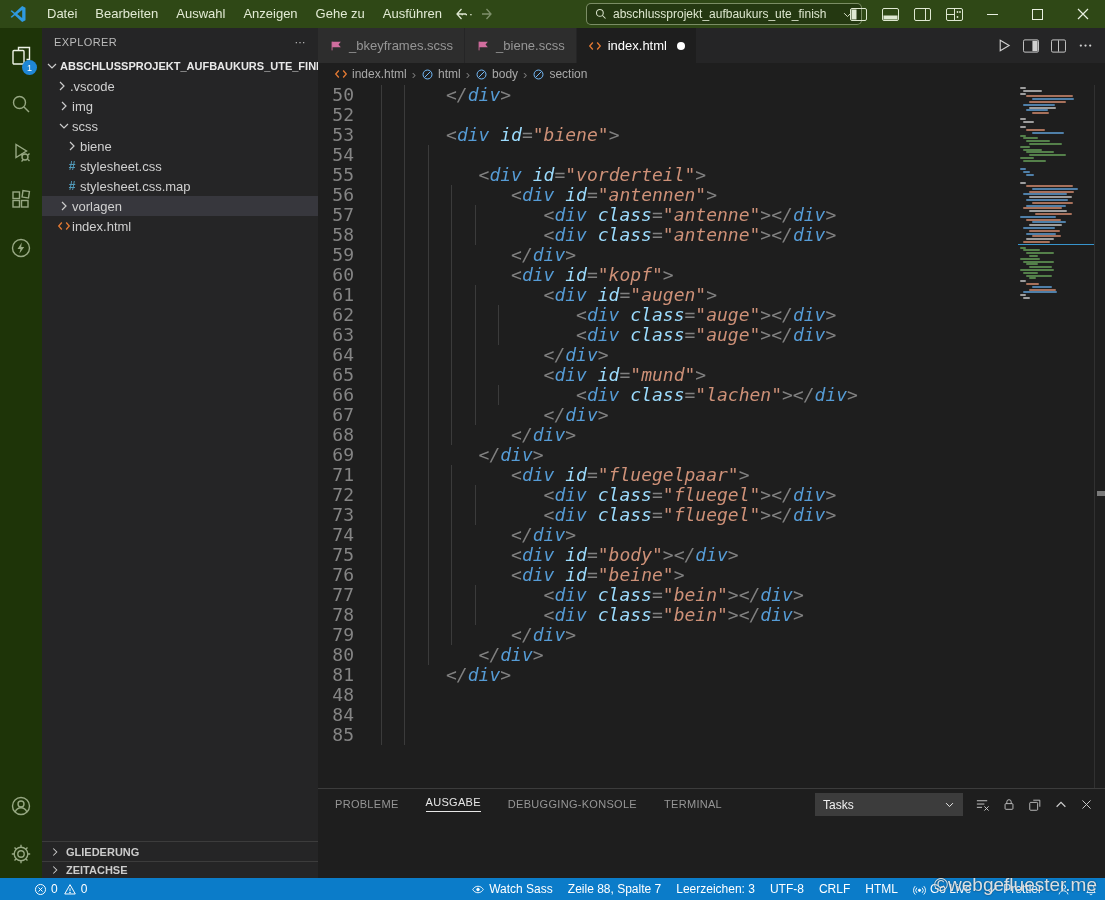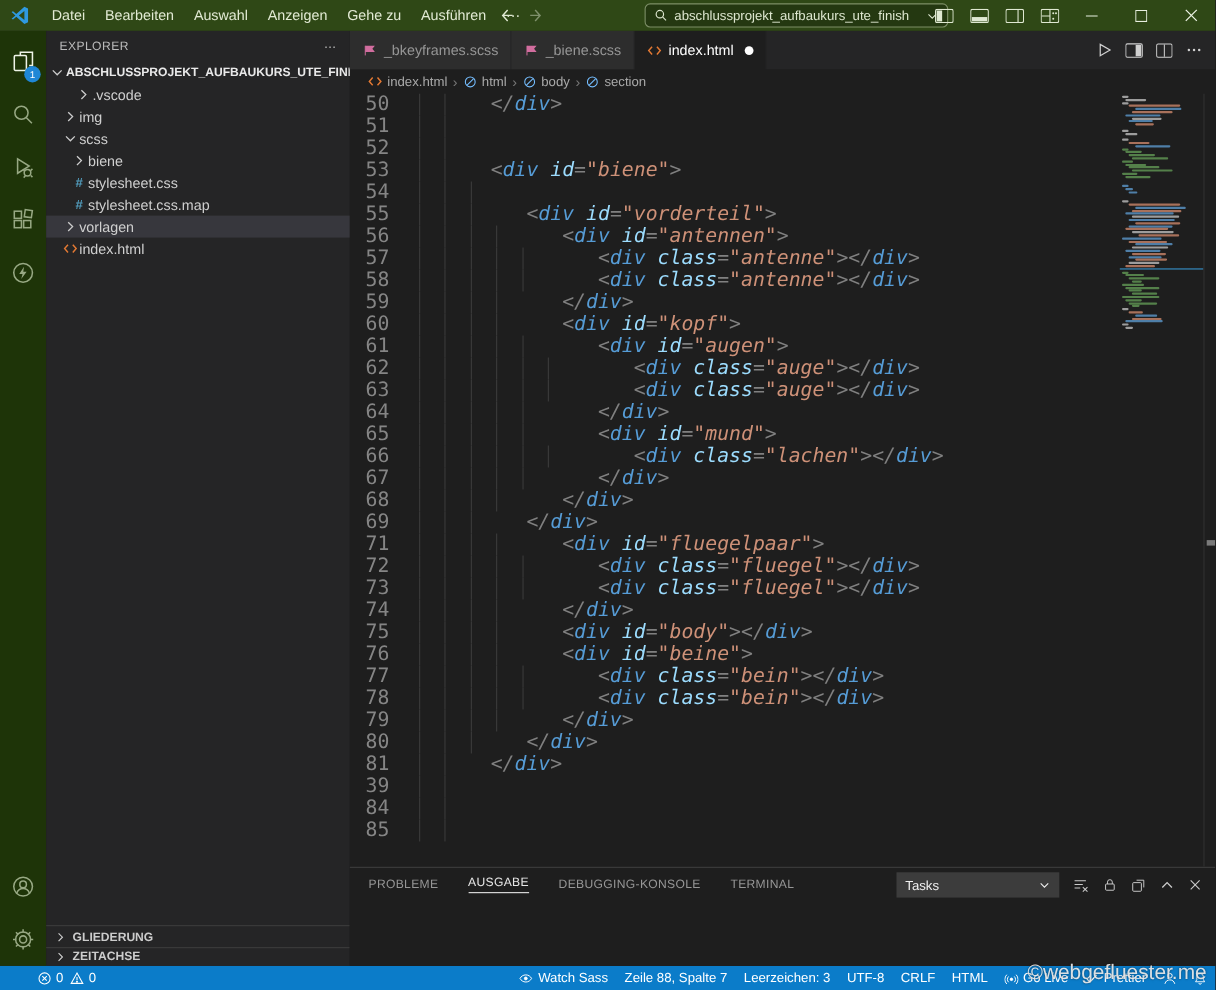--- a/index.html
+++ b/index.html
@@ -229,21 +229,21 @@
     </div>
     <div class="root-row">
       <span class="chev">
           <svg width="16" height="16" viewBox="0 0 16 16">
             <path d="m4 6 4 4 4-4" stroke="#ccc" fill="none" stroke-width="1.2"></path>
           </svg>
         </span>
       <span>ABSCHLUSSPROJEKT_AUFBAUKURS_UTE_FINISH</span>
     </div>
     <div id="tree">
-        <div class="tree-row" style="padding-left: 26px;">
+        <div class="tree-row" style="padding-left: 12px;">
           <span class="chev">
             <svg width="16" height="16" viewBox="0 0 16 16">
               <path d="m6 4 4 4-4 4" stroke="#ccc" fill="none" stroke-width="1.2"></path>
             </svg>
           </span>
           <span>.vscode</span>
         </div>
         <div class="tree-row" style="padding-left: 14px;">
           <span class="chev">
             <svg width="16" height="16" viewBox="0 0 16 16">
@@ -398,21 +398,20 @@
               <circle cx="8" cy="8" r="5.5"></circle>
               <path d="M4.5 11.5l7-7"></path>
             </svg>
           </span>
           <span>section</span>
         </div>
       </div>
     <div class="code-area">
       <div class="code-lines" id="code-lines">
           <div class="crow"><div class="ln">50</div><div class="ccode"><span class="guide" style="left:27px"></span><span class="guide" style="left:50.49px"></span>      <span class="p">&lt;/</span><span class="t">div</span><span class="p">&gt;</span></div></div>
-          <div class="crow"><div class="ln">51</div><div class="ccode"><span class="guide" style="left:27px"></span><span class="guide" style="left:50.49px"></span></div></div>
           <div class="crow"><div class="ln">52</div><div class="ccode"><span class="guide" style="left:27px"></span><span class="guide" style="left:50.49px"></span></div></div>
           <div class="crow"><div class="ln">53</div><div class="ccode"><span class="guide" style="left:27px"></span><span class="guide" style="left:50.49px"></span>      <span class="p">&lt;</span><span class="t">div</span> <span class="a">id</span><span class="p">=</span><span class="s">"biene"</span><span class="p">&gt;</span></div></div>
           <div class="crow"><div class="ln">54</div><div class="ccode"><span class="guide" style="left:27px"></span><span class="guide" style="left:50.49px"></span><span class="guide" style="left:73.98px"></span></div></div>
           <div class="crow"><div class="ln">55</div><div class="ccode"><span class="guide" style="left:27px"></span><span class="guide" style="left:50.49px"></span><span class="guide" style="left:73.98px"></span>         <span class="p">&lt;</span><span class="t">div</span> <span class="a">id</span><span class="p">=</span><span class="s">"vorderteil"</span><span class="p">&gt;</span></div></div>
           <div class="crow"><div class="ln">56</div><div class="ccode"><span class="guide" style="left:27px"></span><span class="guide" style="left:50.49px"></span><span class="guide" style="left:73.98px"></span><span class="guide" style="left:97.47px"></span>            <span class="p">&lt;</span><span class="t">div</span> <span class="a">id</span><span class="p">=</span><span class="s">"antennen"</span><span class="p">&gt;</span></div></div>
           <div class="crow"><div class="ln">57</div><div class="ccode"><span class="guide" style="left:27px"></span><span class="guide" style="left:50.49px"></span><span class="guide" style="left:73.98px"></span><span class="guide" style="left:97.47px"></span><span class="guide" style="left:120.96000000000001px"></span>               <span class="p">&lt;</span><span class="t">div</span> <span class="a">class</span><span class="p">=</span><span class="s">"antenne"</span><span class="p">&gt;</span><span class="p">&lt;/</span><span class="t">div</span><span class="p">&gt;</span></div></div>
           <div class="crow"><div class="ln">58</div><div class="ccode"><span class="guide" style="left:27px"></span><span class="guide" style="left:50.49px"></span><span class="guide" style="left:73.98px"></span><span class="guide" style="left:97.47px"></span><span class="guide" style="left:120.96000000000001px"></span>               <span class="p">&lt;</span><span class="t">div</span> <span class="a">class</span><span class="p">=</span><span class="s">"antenne"</span><span class="p">&gt;</span><span class="p">&lt;/</span><span class="t">div</span><span class="p">&gt;</span></div></div>
           <div class="crow"><div class="ln">59</div><div class="ccode"><span class="guide" style="left:27px"></span><span class="guide" style="left:50.49px"></span><span class="guide" style="left:73.98px"></span><span class="guide" style="left:97.47px"></span>            <span class="p">&lt;/</span><span class="t">div</span><span class="p">&gt;</span></div></div>
           <div class="crow"><div class="ln">60</div><div class="ccode"><span class="guide" style="left:27px"></span><span class="guide" style="left:50.49px"></span><span class="guide" style="left:73.98px"></span><span class="guide" style="left:97.47px"></span>            <span class="p">&lt;</span><span class="t">div</span> <span class="a">id</span><span class="p">=</span><span class="s">"kopf"</span><span class="p">&gt;</span></div></div>
           <div class="crow"><div class="ln">61</div><div class="ccode"><span class="guide" style="left:27px"></span><span class="guide" style="left:50.49px"></span><span class="guide" style="left:73.98px"></span><span class="guide" style="left:97.47px"></span><span class="guide" style="left:120.96000000000001px"></span>               <span class="p">&lt;</span><span class="t">div</span> <span class="a">id</span><span class="p">=</span><span class="s">"augen"</span><span class="p">&gt;</span></div></div>
@@ -428,21 +427,21 @@
           <div class="crow"><div class="ln">72</div><div class="ccode"><span class="guide" style="left:27px"></span><span class="guide" style="left:50.49px"></span><span class="guide" style="left:73.98px"></span><span class="guide" style="left:97.47px"></span><span class="guide" style="left:120.96000000000001px"></span>               <span class="p">&lt;</span><span class="t">div</span> <span class="a">class</span><span class="p">=</span><span class="s">"fluegel"</span><span class="p">&gt;</span><span class="p">&lt;/</span><span class="t">div</span><span class="p">&gt;</span></div></div>
           <div class="crow"><div class="ln">73</div><div class="ccode"><span class="guide" style="left:27px"></span><span class="guide" style="left:50.49px"></span><span class="guide" style="left:73.98px"></span><span class="guide" style="left:97.47px"></span><span class="guide" style="left:120.96000000000001px"></span>               <span class="p">&lt;</span><span class="t">div</span> <span class="a">class</span><span class="p">=</span><span class="s">"fluegel"</span><span class="p">&gt;</span><span class="p">&lt;/</span><span class="t">div</span><span class="p">&gt;</span></div></div>
           <div class="crow"><div class="ln">74</div><div class="ccode"><span class="guide" style="left:27px"></span><span class="guide" style="left:50.49px"></span><span class="guide" style="left:73.98px"></span><span class="guide" style="left:97.47px"></span>            <span class="p">&lt;/</span><span class="t">div</span><span class="p">&gt;</span></div></div>
           <div class="crow"><div class="ln">75</div><div class="ccode"><span class="guide" style="left:27px"></span><span class="guide" style="left:50.49px"></span><span class="guide" style="left:73.98px"></span><span class="guide" style="left:97.47px"></span>            <span class="p">&lt;</span><span class="t">div</span> <span class="a">id</span><span class="p">=</span><span class="s">"body"</span><span class="p">&gt;</span><span class="p">&lt;/</span><span class="t">div</span><span class="p">&gt;</span></div></div>
           <div class="crow"><div class="ln">76</div><div class="ccode"><span class="guide" style="left:27px"></span><span class="guide" style="left:50.49px"></span><span class="guide" style="left:73.98px"></span><span class="guide" style="left:97.47px"></span>            <span class="p">&lt;</span><span class="t">div</span> <span class="a">id</span><span class="p">=</span><span class="s">"beine"</span><span class="p">&gt;</span></div></div>
           <div class="crow"><div class="ln">77</div><div class="ccode"><span class="guide" style="left:27px"></span><span class="guide" style="left:50.49px"></span><span class="guide" style="left:73.98px"></span><span class="guide" style="left:97.47px"></span><span class="guide" style="left:120.96000000000001px"></span>               <span class="p">&lt;</span><span class="t">div</span> <span class="a">class</span><span class="p">=</span><span class="s">"bein"</span><span class="p">&gt;</span><span class="p">&lt;/</span><span class="t">div</span><span class="p">&gt;</span></div></div>
           <div class="crow"><div class="ln">78</div><div class="ccode"><span class="guide" style="left:27px"></span><span class="guide" style="left:50.49px"></span><span class="guide" style="left:73.98px"></span><span class="guide" style="left:97.47px"></span><span class="guide" style="left:120.96000000000001px"></span>               <span class="p">&lt;</span><span class="t">div</span> <span class="a">class</span><span class="p">=</span><span class="s">"bein"</span><span class="p">&gt;</span><span class="p">&lt;/</span><span class="t">div</span><span class="p">&gt;</span></div></div>
           <div class="crow"><div class="ln">79</div><div class="ccode"><span class="guide" style="left:27px"></span><span class="guide" style="left:50.49px"></span><span class="guide" style="left:73.98px"></span><span class="guide" style="left:97.47px"></span>            <span class="p">&lt;/</span><span class="t">div</span><span class="p">&gt;</span></div></div>
           <div class="crow"><div class="ln">80</div><div class="ccode"><span class="guide" style="left:27px"></span><span class="guide" style="left:50.49px"></span><span class="guide" style="left:73.98px"></span>         <span class="p">&lt;/</span><span class="t">div</span><span class="p">&gt;</span></div></div>
           <div class="crow"><div class="ln">81</div><div class="ccode"><span class="guide" style="left:27px"></span><span class="guide" style="left:50.49px"></span>      <span class="p">&lt;/</span><span class="t">div</span><span class="p">&gt;</span></div></div>
-          <div class="crow"><div class="ln">39</div><div class="ccode"><span class="guide" style="left:27px"></span><span class="guide" style="left:50.49px"></span></div></div>
+          <div class="crow"><div class="ln">48</div><div class="ccode"><span class="guide" style="left:27px"></span><span class="guide" style="left:50.49px"></span></div></div>
           <div class="crow"><div class="ln">84</div><div class="ccode"><span class="guide" style="left:27px"></span><span class="guide" style="left:50.49px"></span></div></div>
           <div class="crow"><div class="ln">85</div><div class="ccode"><span class="guide" style="left:27px"></span><span class="guide" style="left:50.49px"></span></div></div>
         </div>
       <div class="minimap" id="minimap">
           <div class="mm-bar" style="background: rgb(157, 157, 157); left: 2px; width: 6px; top: 2px;"></div>
           <div class="mm-bar" style="background: rgb(157, 157, 157); left: 5px; width: 19px; top: 4.8px;"></div>
           <div class="mm-bar" style="background: rgb(157, 157, 157); left: 2px; width: 6px; top: 7.6px;"></div>
           <div class="mm-bar" style="background: rgb(168, 113, 91); left: 8px; width: 47px; top: 10.4px;"></div>
           <div class="mm-bar" style="background: rgb(79, 127, 168); left: 14px; width: 42px; top: 13.2px;"></div>
           <div class="mm-bar" style="background: rgb(168, 113, 91); left: 11px; width: 37px; top: 16px;"></div>

